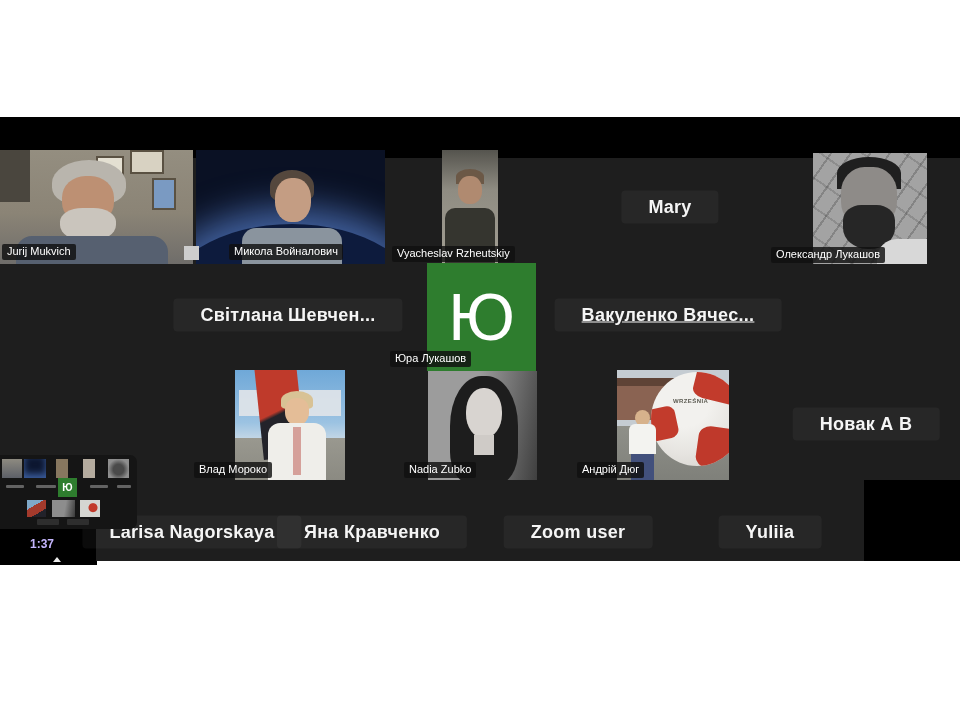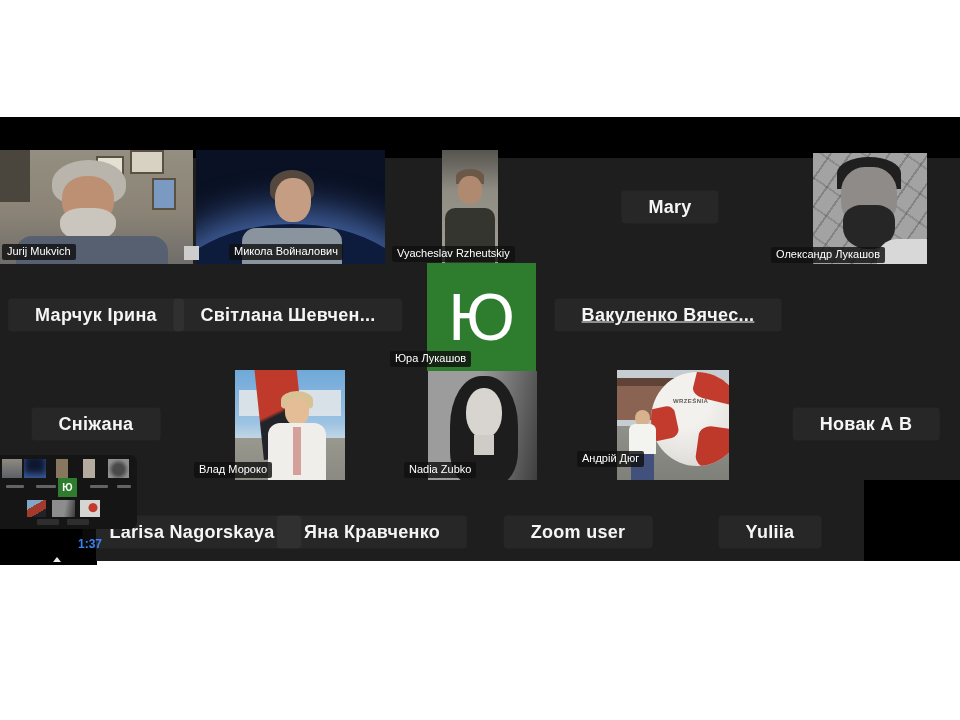--- a/index.html
+++ b/index.html
@@ -80,21 +80,21 @@
   .an-head{left:18px;top:40px;width:15px;height:16px;border-radius:50%;background:#d7b28c;}
   .an-torso{left:12px;top:54px;width:27px;height:30px;border-radius:6px 6px 0 0;background:#f3f3f0;}
   .an-legs{left:14px;top:84px;width:23px;height:26px;background:#42507c;}
   
   .pip{left:0;top:338px;width:137px;height:74px;background:#151515;border-radius:0 7px 7px 0;}
   .pip .abs{position:absolute;}
   .pbar{height:3px;background:#7d7d7d;border-radius:1px;opacity:.75;}
   .pgreen{display:flex;align-items:center;justify-content:center;color:#fff;font-size:10px;font-weight:bold;}
   .pchip{background:#2e2e2e;border-radius:1px;}
   
-  .tstamp{left:30px;top:420px;width:72px;text-align:right;color:#3b82f6;font-size:12px;font-weight:600;}
+  .tstamp{left:30px;top:420px;width:72px;text-align:left;color:#c4b5fd;font-size:12px;font-weight:600;}
   .caret{left:53px;top:440px;width:0;height:0;border-left:4px solid transparent;
          border-right:4px solid transparent;border-bottom:5px solid #fff;opacity:.92;}
 </style>
 </head>
 <body>
 
 <div class="page">
   <div class="stage">
     <div class="abs main-gray"></div>
     <div class="abs row4-gray"></div>
@@ -162,27 +162,25 @@
     </div>
 
     <span class="chip" style="left:2px;top:127px;">Jurij  Mukvich</span>
     <div class="abs sq" style="left:184px;top:129px;width:15px;height:14px;"></div>
     <span class="chip" style="left:197px;top:127px;margin-left:32px;">Микола Войналович</span>
     <span class="chip" style="left:372px;top:129px;margin-left:20px;">Vyacheslav Rzheutskiy</span>
     <span class="chip" style="left:771px;top:130px;">Олександр Лукашов</span>
     <span class="chip" style="left:390px;top:234px;">Юра Лукашов</span>
     <span class="chip" style="left:194px;top:345px;">Влад Мороко</span>
     <span class="chip" style="left:404px;top:345px;">Nadia Zubko</span>
-    <span class="chip" style="left:577px;top:334px;text-align:right;">Андрій Дюг</span>
+    <span class="chip" style="left:577px;top:345px;text-align:right;">Андрій Дюг</span>
 
     <span class="cname" style="left:670px;top:90px;">Mary</span>
-    <span class="cname" style="left:96px;top:198px;">Марчук Ірина</span>
     <span class="cname" style="left:288px;top:198px;">Світлана  Шевчен...</span>
     <span class="cname" style="left:668px;top:198px;text-decoration:underline;">Вакуленко  Вячес...</span>
-    <span class="cname" style="left:96px;top:307px;">Сніжана</span>
     <span class="cname" style="left:866px;top:307px;">Новак А В</span>
     <span class="cname" style="left:192px;top:415px;">Larisa Nagorskaya</span>
     <span class="cname" style="left:372px;top:415px;">Яна Кравченко</span>
     <span class="cname" style="left:578px;top:415px;">Zoom user</span>
     <span class="cname" style="left:770px;top:415px;">Yuliia</span>
 
     <div class="abs pip">
       <div class="abs" style="left:2px;top:4px;width:20px;height:19px;background:linear-gradient(180deg,#8d8a80,#5d6068);"></div>
       <div class="abs" style="left:24px;top:4px;width:22px;height:19px;background:#0d1730;box-shadow:inset 0 -4px 7px rgba(90,140,230,.6);"></div>
       <div class="abs" style="left:56px;top:4px;width:12px;height:19px;background:#87775f;"></div>

